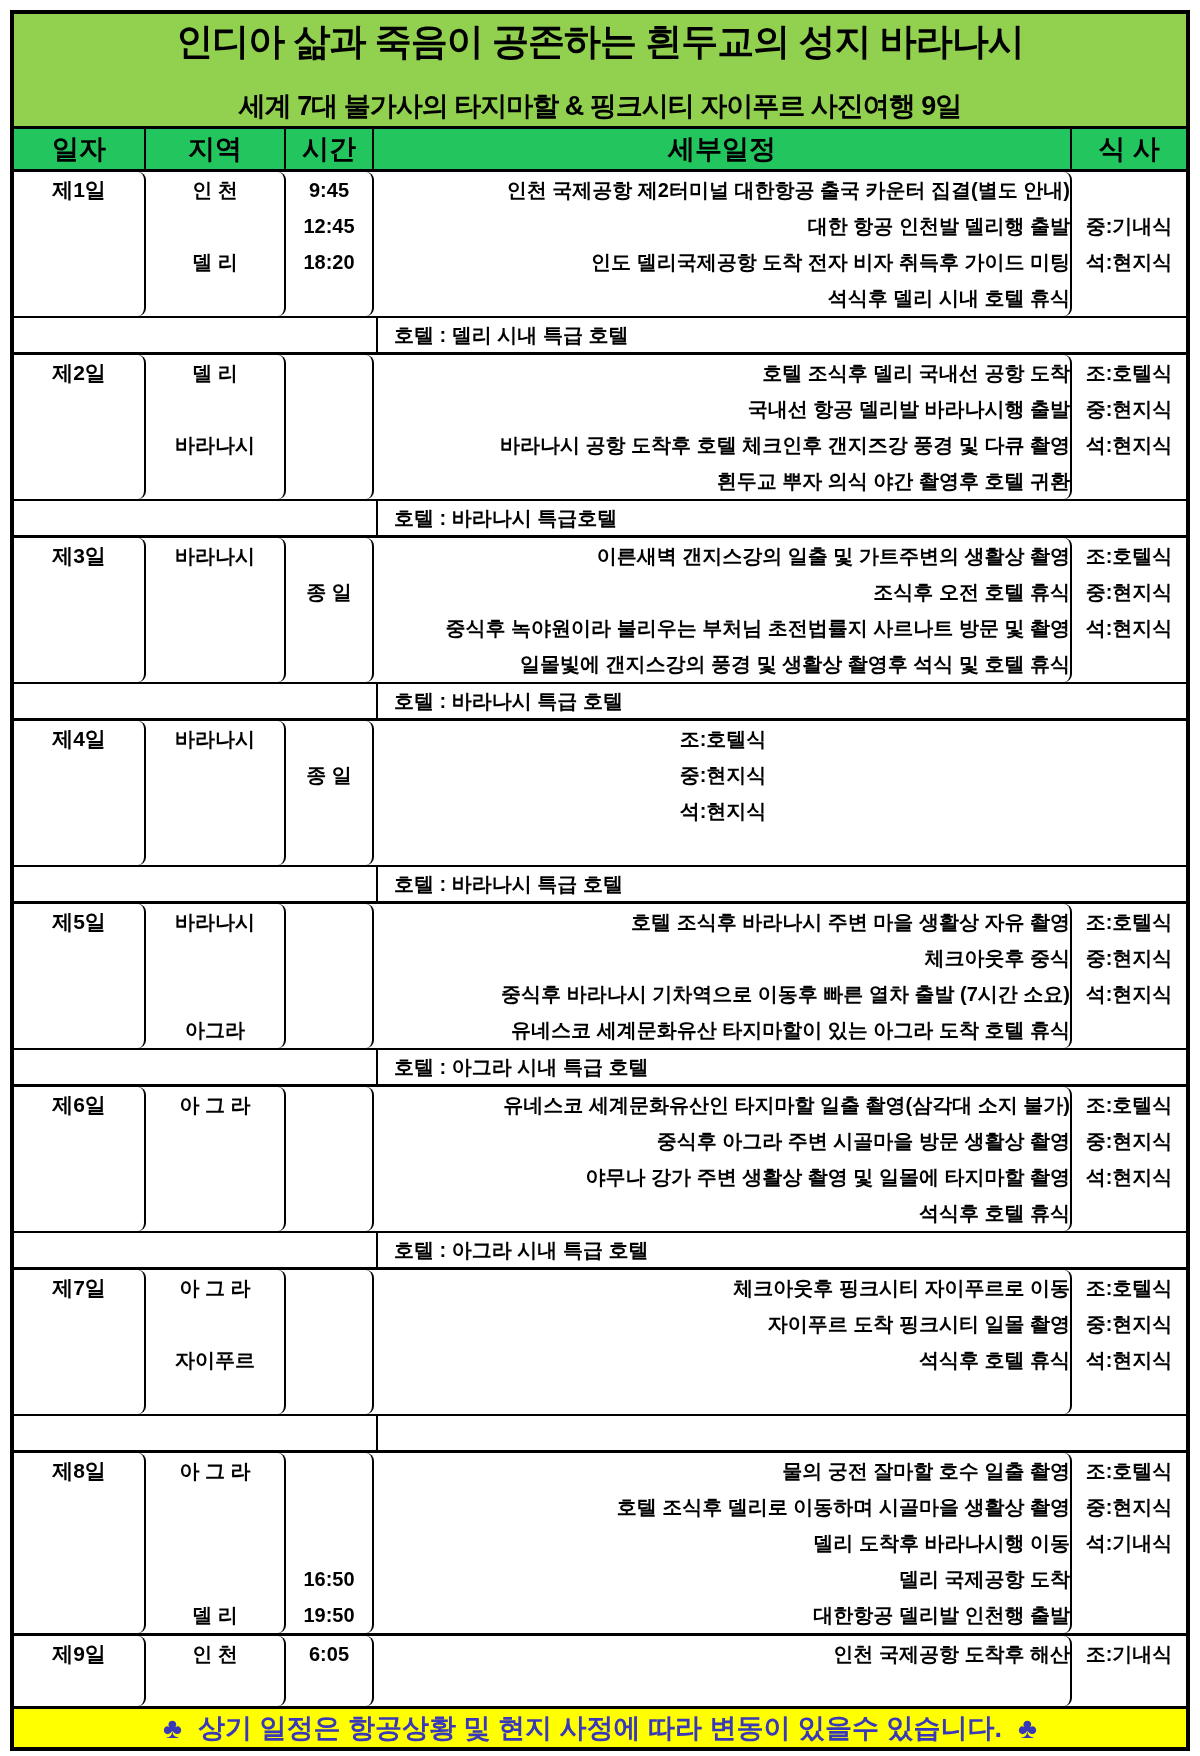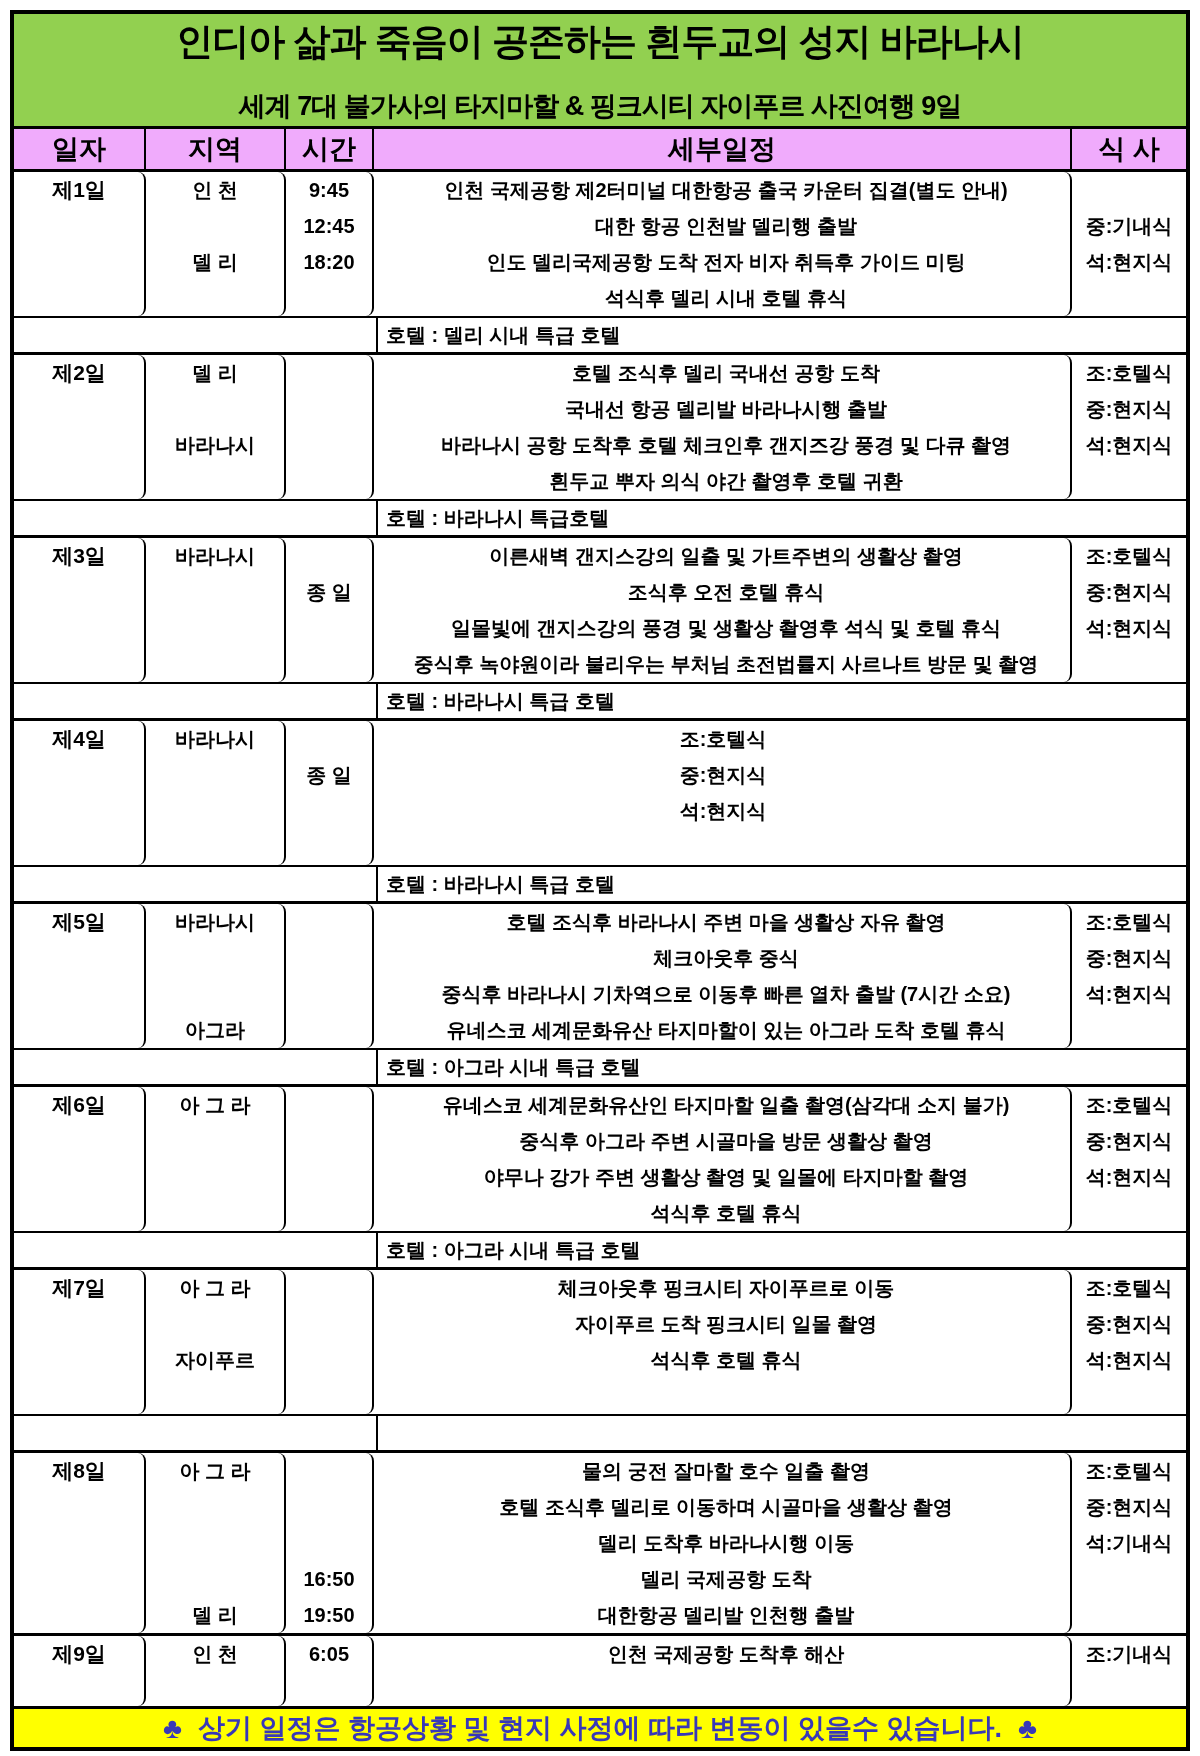--- a/index.html
+++ b/index.html
@@ -15,43 +15,43 @@
   
   .banner {
     background:#92D050; height:112px; border-bottom:3px solid #000;
     display:flex; flex-direction:column; align-items:center; justify-content:center; gap:21px;
   }
   .title1 { font-size:37px; letter-spacing:-1px; white-space:nowrap; }
   .title2 { font-size:27px; letter-spacing:-1px; white-space:nowrap;text-align:center; }
   
   .cols-header {
     display:grid; grid-template-columns:132px 140px 88px 1fr 114px;
-    background:#f0abfc; height:40px; border-bottom:3px solid #000;
+    background:#22c55e; height:40px; border-bottom:3px solid #000;
   }
   .cols-header > div {
     display:flex; align-items:center; justify-content:center;
     font-size:27px; border-right:2px solid #000; white-space:nowrap;
   }
   .cols-header > div:last-child { border-right:none; }
   
   #days .day-block { border-bottom:3px solid #000; }
   #days .day-block:last-child { border-bottom:none; }
   .day { display:grid; grid-template-columns:132px 140px 88px 1fr 114px; }
   .day .cell { border-right:2px solid #000; overflow:hidden;border-radius:8px; }
   .day .cell:last-child { border-right:none; }
   .day-block.tall .day .cell { min-height:70px; }
   .line { height:36px; line-height:36px; font-size:20px; white-space:nowrap; text-align:center; }
-  .col-detail .line { text-align:center; padding-left:8px; }
+  .col-detail .line { text-align:right; padding-left:8px; }
   .day-label { font-size:21px; }
   .hotel-row {
     display:grid; grid-template-columns:364px 1fr;
     border-top:2px solid #000; height:34px;
   }
   .hotel-left { border-right:2px solid #000; }
-  .hotel-text { line-height:34px; font-size:20px; padding-left:8px; white-space:nowrap; }
+  .hotel-text { line-height:34px; font-size:20px; padding-left:8px; white-space:nowrap;margin-left:8px; }
   
   .footer {
     border-top:3px solid #000; background:#FFFF00; height:38px;
     display:flex; align-items:center; justify-content:center; gap:16px;
     color:#3838B8; font-size:27px; white-space:nowrap;
   }
   .club { font-size:29px; }
 </style>
 </head>
 <body>
@@ -155,22 +155,22 @@
           </div>
           <div class="cell col-time">
             <div class="line"></div>
             <div class="line">종 일</div>
             <div class="line"></div>
             <div class="line"></div>
           </div>
           <div class="cell col-detail">
             <div class="line">이른새벽 갠지스강의 일출 및 가트주변의 생활상 촬영</div>
             <div class="line">조식후 오전 호텔 휴식</div>
+            <div class="line">중식후 녹야원이라 불리우는 부처님 초전법률지 사르나트 방문 및 촬영</div>
             <div class="line">일몰빛에 갠지스강의 풍경 및 생활상 촬영후 석식 및 호텔 휴식</div>
-            <div class="line">중식후 녹야원이라 불리우는 부처님 초전법률지 사르나트 방문 및 촬영</div>
           </div>
           <div class="cell col-meal">
             <div class="line">조:호텔식</div>
             <div class="line">중:현지식</div>
             <div class="line">석:현지식</div>
             <div class="line"></div>
           </div>
         </div>
         <div class="hotel-row">
           <div class="hotel-left"></div>

